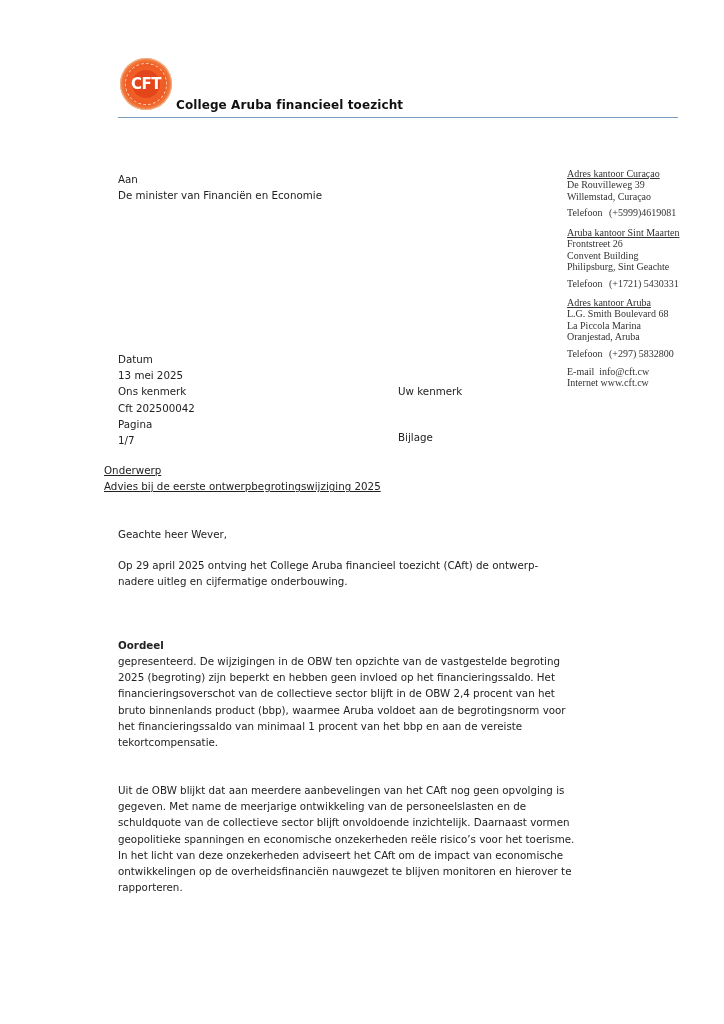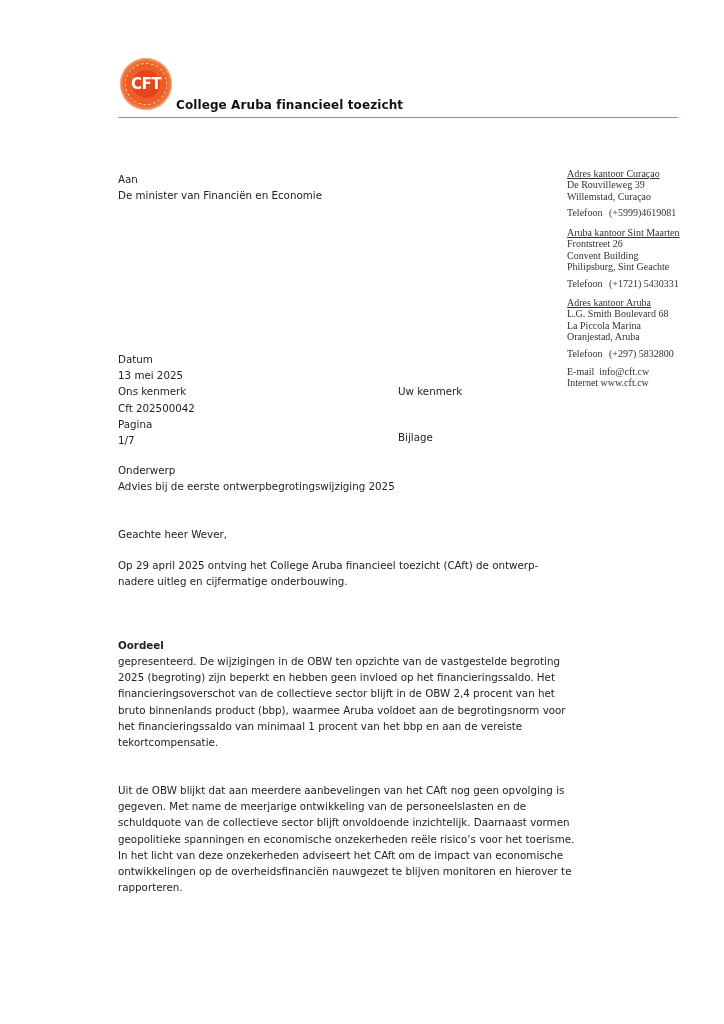--- a/index.html
+++ b/index.html
@@ -28,21 +28,21 @@
     font-family:"DejaVu Sans", sans-serif; letter-spacing:0.1px;
   }
   .header-rule {
     left:118px; top:117px; width:560px; height:0; border-top:1.5px solid #7d9bbf;
   }
   .main-text { font-size:10.3px; line-height:16.2px; color:#222; }
   .addressee { left:118px; top:171px; }
   .meta-left { left:118px; top:351px; }
   .meta-right-1 { left:398px; top:383px; }
   .meta-right-2 { left:398px; top:415px;margin-top:14px; }
-  .subject { left:118px; top:462px; }
+  .subject { left:104px; top:462px;text-decoration:underline; }
   .salutation { left:118px; top:526px; }
   .para { left:118px; width:575px; }
   .p1 { top:557px; }
   .h-oordeel { top:637px; font-weight:bold; }
   .p2 { top:653px; }
   .p3 { top:782px; }
   .side {
     left:567px; font-size:10px; line-height:11.4px; color:#333;
     font-family:Liberation Serif, serif;
   }

